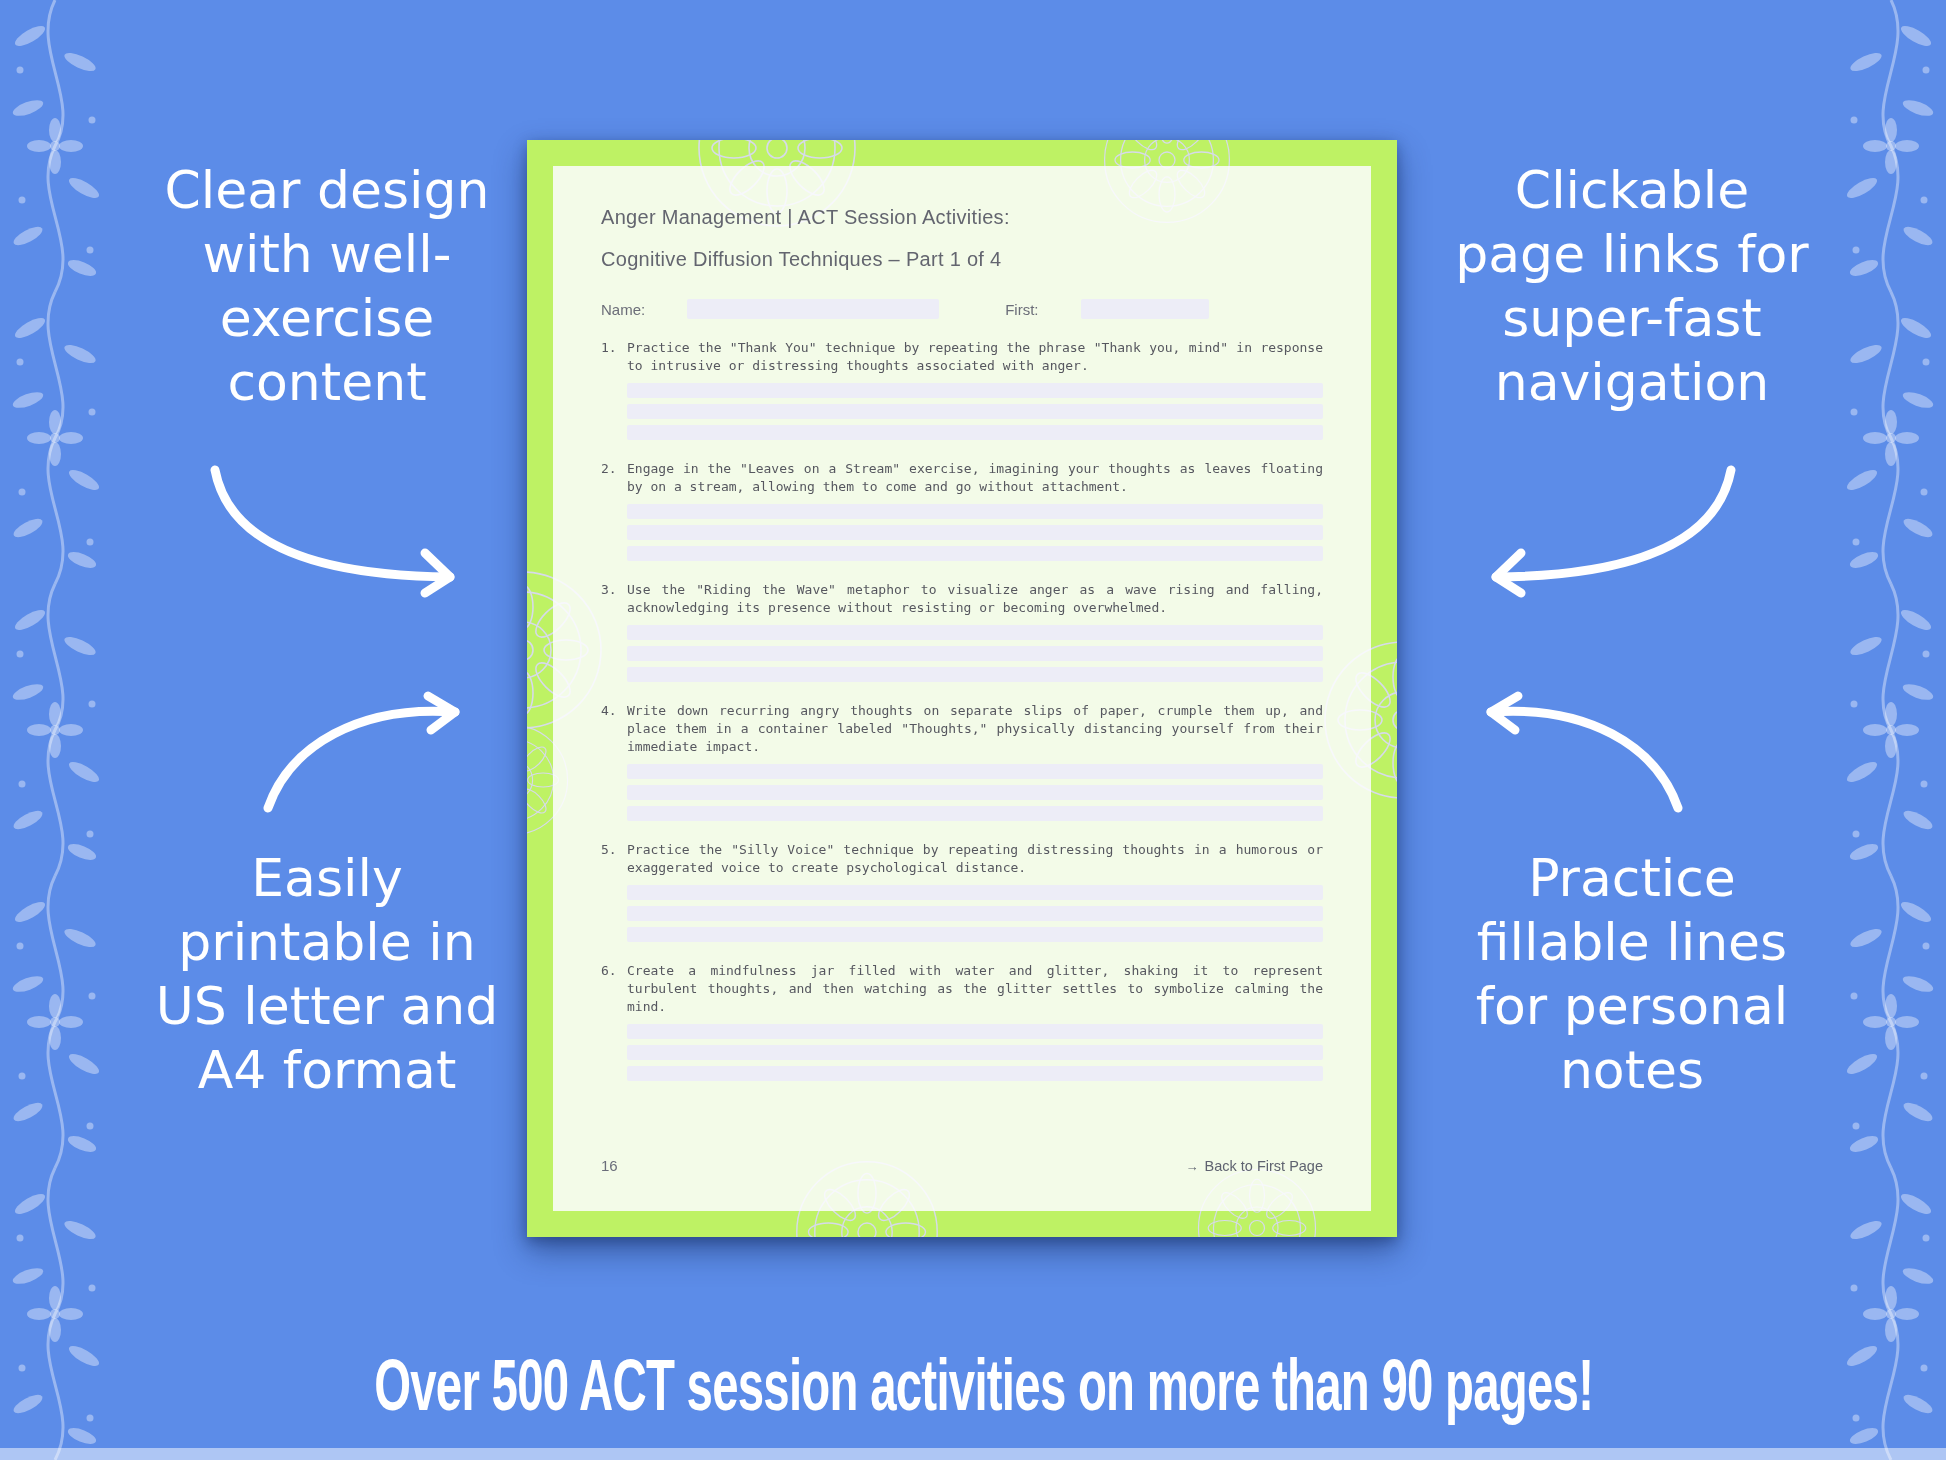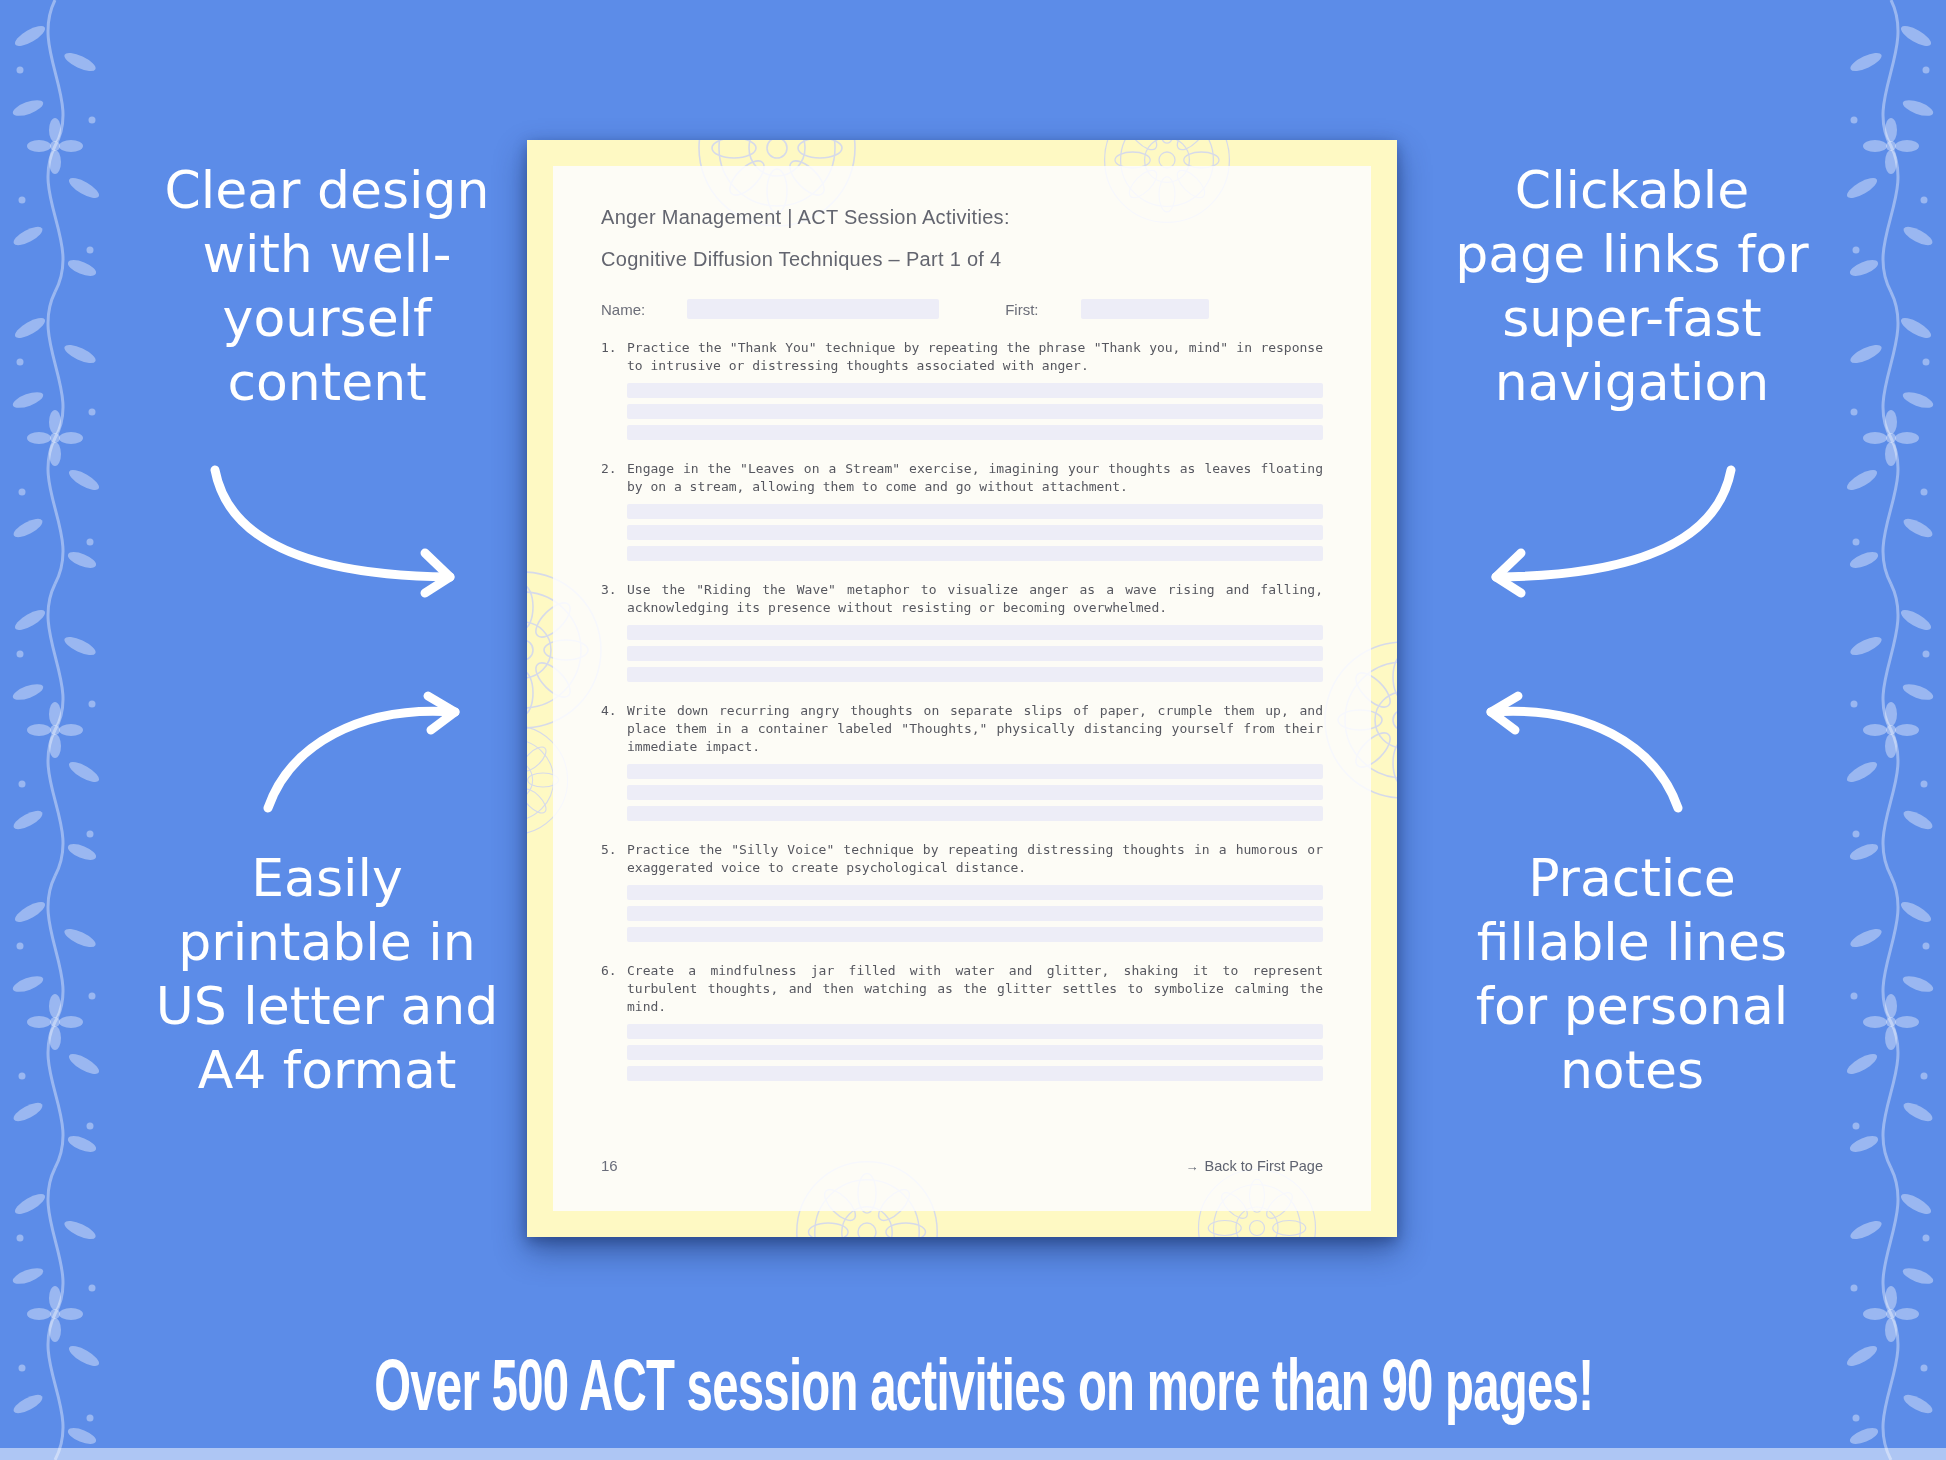--- a/index.html
+++ b/index.html
@@ -11,21 +11,21 @@
 
   
   .ann{position:absolute;width:560px;color:#ffffff;font-size:52px;line-height:64px;
        text-align:center;z-index:2;font-family:"DejaVu Sans",sans-serif;}
   .ann-tl{left:47px;top:158px;}
   .ann-tr{left:1352px;top:158px;}
   .ann-bl{left:47px;top:846px;}
   .ann-br{left:1352px;top:846px;}
 
   
-  .doc{position:absolute;left:527px;top:140px;width:870px;height:1097px;background:#fef9c3;
+  .doc{position:absolute;left:527px;top:140px;width:870px;height:1097px;background:#bef264;
        z-index:2;overflow:hidden;
        box-shadow:0 14px 30px rgba(12,30,80,.45),0 4px 12px rgba(12,30,80,.35);}
   .doc-watermarks{position:absolute;left:0;top:0;}
   .doc-inner{position:absolute;left:26px;top:26px;right:26px;bottom:26px;
              background:rgba(253,253,255,.85);padding:40px 48px 0 48px;box-sizing:border-box;}
   .doc-title{font-family:"Liberation Sans",sans-serif;color:#63656f;font-size:20px;
              letter-spacing:.3px;}
   .doc-title .t2{margin-top:19px;}
   .name-row{margin-top:28px;display:flex;align-items:center;
             font-family:"Liberation Sans",sans-serif;font-size:15px;color:#6b6d78;gap:32px;}
@@ -120,21 +120,21 @@
       <g>
         <path d="M1678,808 C1656,745 1586,705 1491,712"></path>
         <path d="M1491,712 L1518,696 M1491,712 L1515,730"></path>
       </g>
     </g>
   </svg>
 
   <div class="ann ann-tl">
     <div>Clear design</div>
     <div>with well-</div>
-    <div>yourself</div>
+    <div>exercise</div>
     <div>content</div>
   </div>
   <div class="ann ann-tr">
     <div>Clickable</div>
     <div>page links for</div>
     <div>super-fast</div>
     <div>navigation</div>
   </div>
   <div class="ann ann-bl">
     <div>Easily</div>

